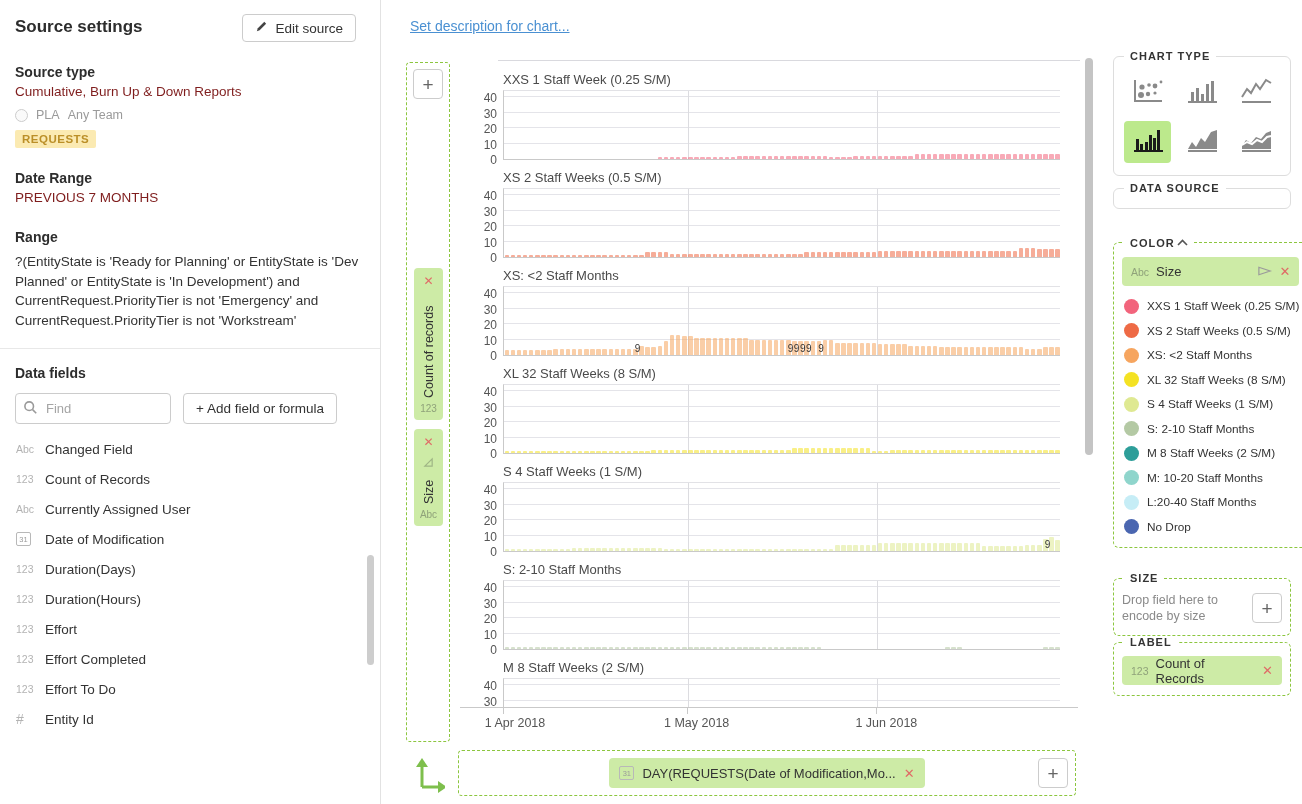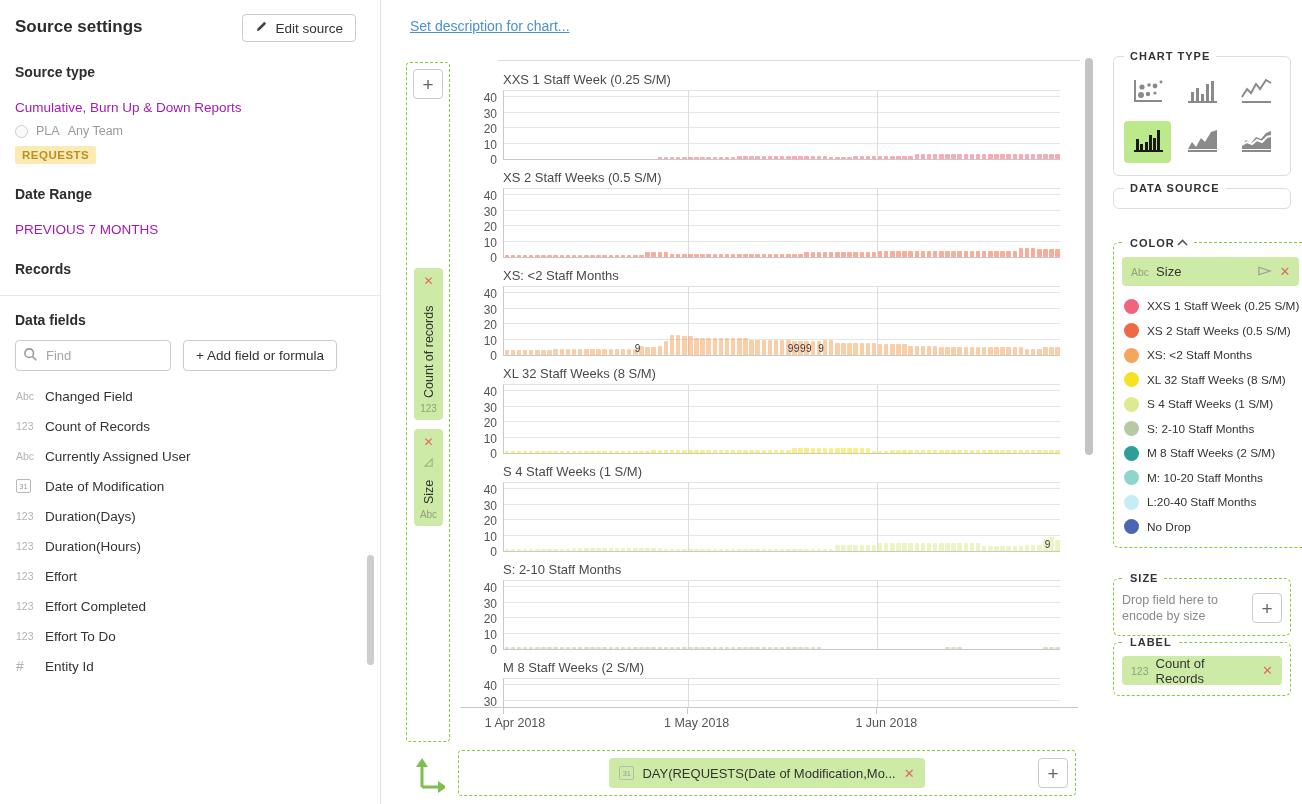--- a/index.html
+++ b/index.html
@@ -4,21 +4,21 @@
 <style>
   * { margin:0; padding:0; box-sizing:border-box; }
   html,body { width:1302px; height:804px; background:#fff; font-family:"Liberation Sans", sans-serif; color:#333; overflow:hidden; }
 
   
   .sidebar { position:absolute; left:0; top:0; width:381px; height:804px; border-right:1px solid #e2e2e2; padding:14px 24px 0 15px; }
   .sb-head { display:flex; justify-content:space-between; align-items:flex-start; }
   .sb-title { font-size:17px; font-weight:bold; color:#2d2d2d; padding-top:3px; }
   .btn { display:inline-flex; align-items:center; gap:7px; border:1px solid #ccc; border-radius:4px; background:#fff; font-size:13.5px; color:#333; padding:5px 12px; cursor:pointer; }
   .sb-sec-h { font-size:14px; font-weight:bold; color:#2d2d2d; }
-  .sb-val { font-size:13.5px; color:#a21caf; margin-top:20px; }
+  .sb-val { font-size:13.5px; color:#7f1d1d; margin-top:4px; }
   .pla-row { display:flex; align-items:center; gap:8px; margin-top:9px; color:#9a9a9a; font-size:12.5px; }
   .radio { width:13px; height:13px; border:1px solid #ccc; border-radius:50%; background:#fafafa; }
   .badge { display:inline-block; background:#fbeab2; color:#bb8f28; font-size:11.5px; font-weight:bold; letter-spacing:.5px; padding:3px 7px; border-radius:2px; margin-top:8px; }
   .filter-text { font-size:13.5px; color:#333; line-height:1.45; margin-top:7px; width:352px; }
   .divider { border-top:1px solid #e8e8e8; margin:18px -24px 0 -15px; }
   .df-row { display:flex; gap:12px; margin-top:12px; }
   .search-box { position:relative; width:156px; }
   .search-box input { width:100%; height:31px; border:1px solid #ccc; border-radius:4px; font-size:13px; padding:0 8px 0 30px; color:#333; outline:none; font-family:"Liberation Sans", sans-serif; }
   .search-box input::placeholder { color:#a5a5a5; }
   .search-ic { position:absolute; left:8px; top:7px; }
@@ -103,21 +103,22 @@
     <span class="radio"></span>
     <span>PLA</span>
     <span>Any Team</span>
   </div>
 
   <span class="badge">REQUESTS</span>
 
   <div class="sb-sec-h" style="margin-top:22px">Date Range</div>
   <div class="sb-val">PREVIOUS 7 MONTHS</div>
 
-  <div class="sb-sec-h" style="margin-top:24px">Records</div>
+  <div class="sb-sec-h" style="margin-top:24px">Range</div>
+  <div class="filter-text">?(EntityState is 'Ready for Planning' or EntityState is 'Dev Planned' or EntityState is 'In Development') and CurrentRequest.PriorityTier is not 'Emergency' and CurrentRequest.PriorityTier is not 'Workstream'</div>
 
   <div class="divider"></div>
 
   <div class="sb-sec-h" style="margin-top:16px">Data fields</div>
   <div class="df-row">
     <div class="search-box">
       <span class="search-ic">
         <svg width="15" height="15" viewBox="0 0 15 15">
             <circle cx="6.2" cy="6.2" r="4.3" fill="none" stroke="#9a9a9a" stroke-width="1.6"></circle>
             <line x1="9.6" y1="9.6" x2="13.2" y2="13.2" stroke="#9a9a9a" stroke-width="1.6"></line>

